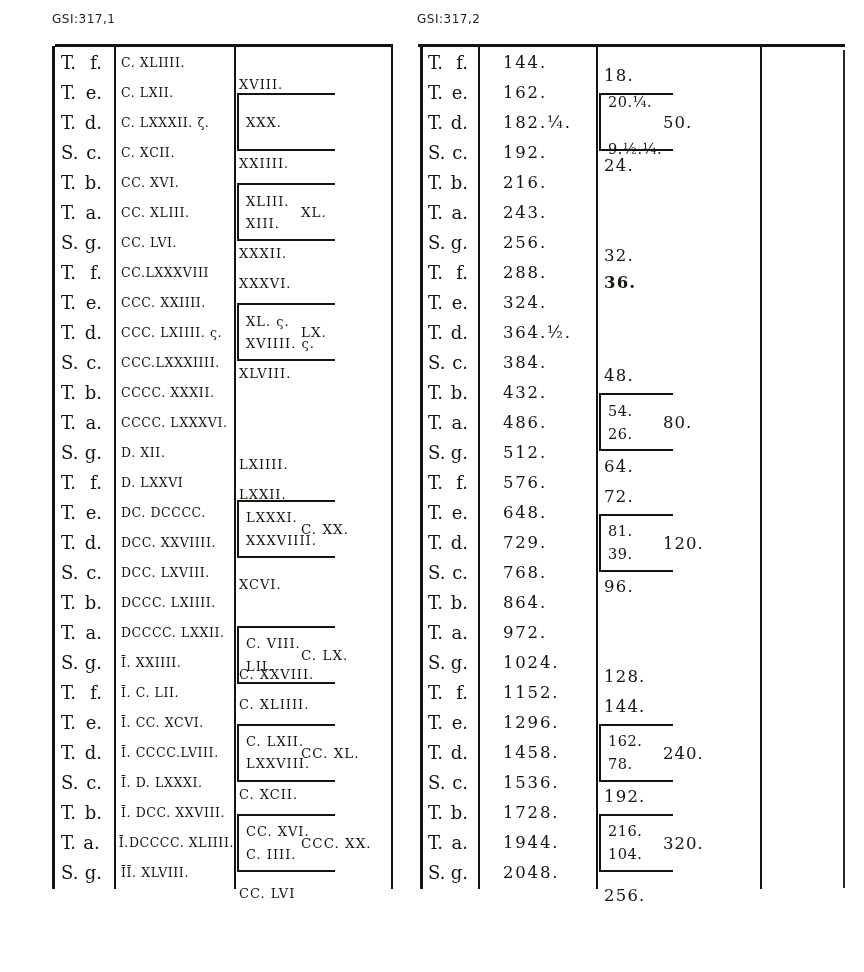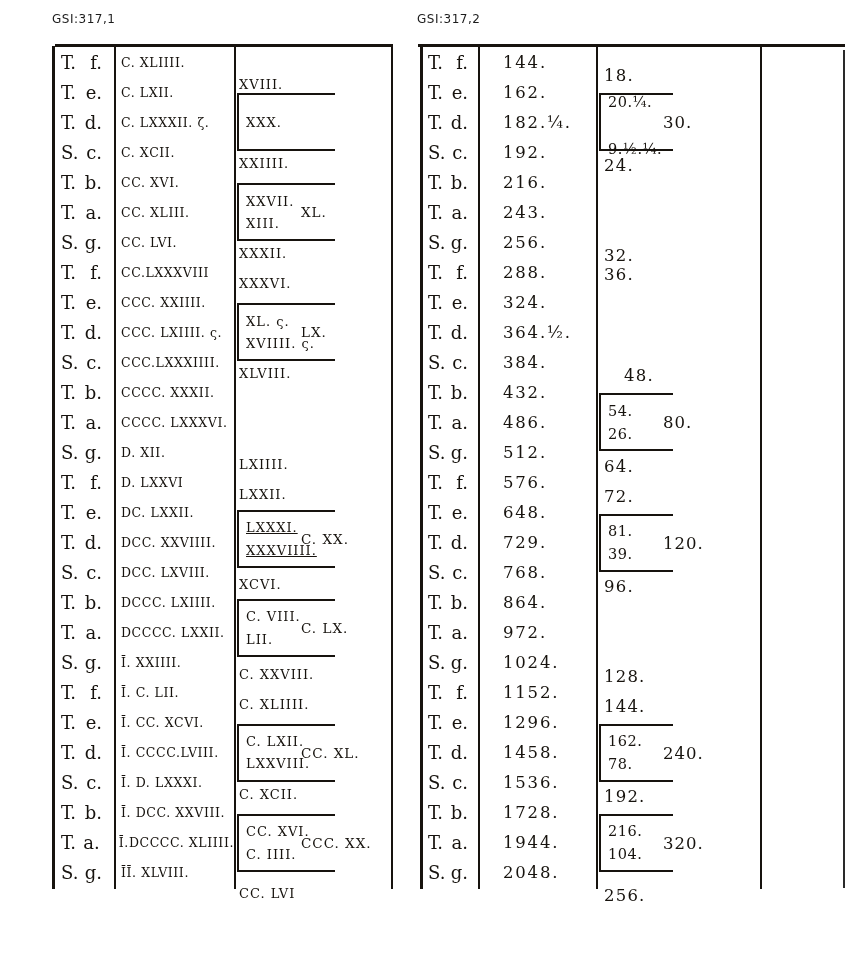--- a/index.html
+++ b/index.html
@@ -178,21 +178,21 @@
           <span>T.</span>
           <span>f.</span>
         </div>
         <div class="val">D. LXXVI</div>
       </div>
       <div class="row">
         <div class="lbl">
           <span>T.</span>
           <span>e.</span>
         </div>
-        <div class="val">DC. LXXII.</div>
+        <div class="val">DC. DCCCC.</div>
       </div>
       <div class="row">
         <div class="lbl">
           <span>T.</span>
           <span>d.</span>
         </div>
         <div class="val">DCC. XXVIIII.</div>
       </div>
       <div class="row">
         <div class="lbl">
@@ -272,41 +272,41 @@
         <div class="val">ĪĪ. XLVIII.</div>
       </div>
     </div>
   <div class="diffs">
       <div class="diff-single" style="top: 30px;">XVIII.</div>
       <div class="diff-bracket" style="top: 46.0893px;">
         <div class="bl">XXX.</div>
       </div>
       <div class="diff-single" style="top: 109.143px;">XXIIII.</div>
       <div class="diff-bracket" style="top: 136.196px;">
-        <div class="bl">XXVII.</div>
+        <div class="bl">XLIII.</div>
         <div class="bl">XIII.</div>
         <span class="sum">XL.</span>
       </div>
       <div class="diff-single" style="top: 199.25px;">XXXII.</div>
       <div class="diff-single" style="top: 229.286px;">XXXVI.</div>
       <div class="diff-bracket" style="top: 256.339px;">
         <div class="bl">XL. ς.</div>
         <div class="bl">XVIIII. ς.</div>
         <span class="sum">LX.</span>
       </div>
       <div class="diff-single" style="top: 319.393px;">XLVIII.</div>
       <div class="diff-single" style="top: 409.5px;">LXIIII.</div>
       <div class="diff-single" style="top: 439.536px;">LXXII.</div>
-      <div class="diff-bracket" style="top: 463px; text-decoration: underline;">
+      <div class="diff-bracket" style="top: 453px;">
         <div class="bl">LXXXI.</div>
         <div class="bl">XXXVIIII.</div>
         <span class="sum">C. XX.</span>
       </div>
       <div class="diff-single" style="top: 529.643px;">XCVI.</div>
-      <div class="diff-bracket" style="top: 552px;">
+      <div class="diff-bracket" style="top: 579px;">
         <div class="bl">C. VIII.</div>
         <div class="bl">LII.</div>
         <span class="sum">C. LX.</span>
       </div>
       <div class="diff-single" style="top: 619.75px;">C. XXVIII.</div>
       <div class="diff-single" style="top: 649.786px;">C. XLIIII.</div>
       <div class="diff-bracket" style="top: 676.839px;">
         <div class="bl">C. LXII.</div>
         <div class="bl">LXXVIII.</div>
         <span class="sum">CC. XL.</span>
@@ -518,26 +518,26 @@
           <span>g.</span>
         </div>
         <div class="val">2048.</div>
       </div>
     </div>
   <div class="diffs">
       <div class="diff-single" style="top: 19.0357px;">18.</div>
       <div class="diff-bracket" style="top: 46.0893px; gap: 32px;">
         <div class="bl">20.¼.</div>
         <div class="bl">9.½.¼.</div>
-        <span class="sum">30.</span>
+        <span class="sum">50.</span>
       </div>
       <div class="diff-single" style="top: 109.143px;">24.</div>
       <div class="diff-single" style="top: 199.25px;">32.</div>
-      <div class="diff-single" style="top: 218px;">36.</div>
-      <div class="diff-single" style="top: 319.393px; margin-left: 20px;">48.</div>
+      <div class="diff-single" style="top: 226px; font-weight: bold;">36.</div>
+      <div class="diff-single" style="top: 319.393px;">48.</div>
       <div class="diff-bracket" style="top: 346.446px;">
         <div class="bl">54.</div>
         <div class="bl">26.</div>
         <span class="sum">80.</span>
       </div>
       <div class="diff-single" style="top: 409.5px;">64.</div>
       <div class="diff-single" style="top: 439.536px;">72.</div>
       <div class="diff-bracket" style="top: 466.589px;">
         <div class="bl">81.</div>
         <div class="bl">39.</div>

